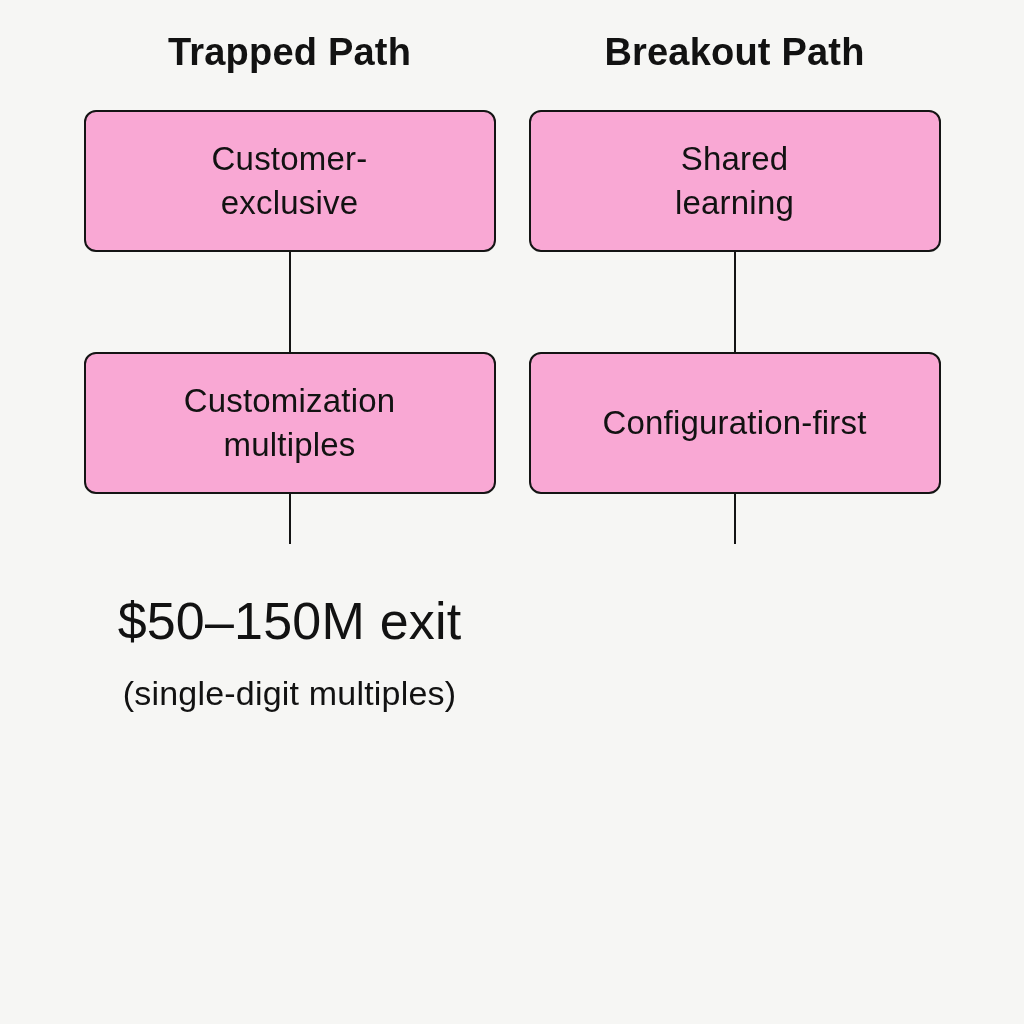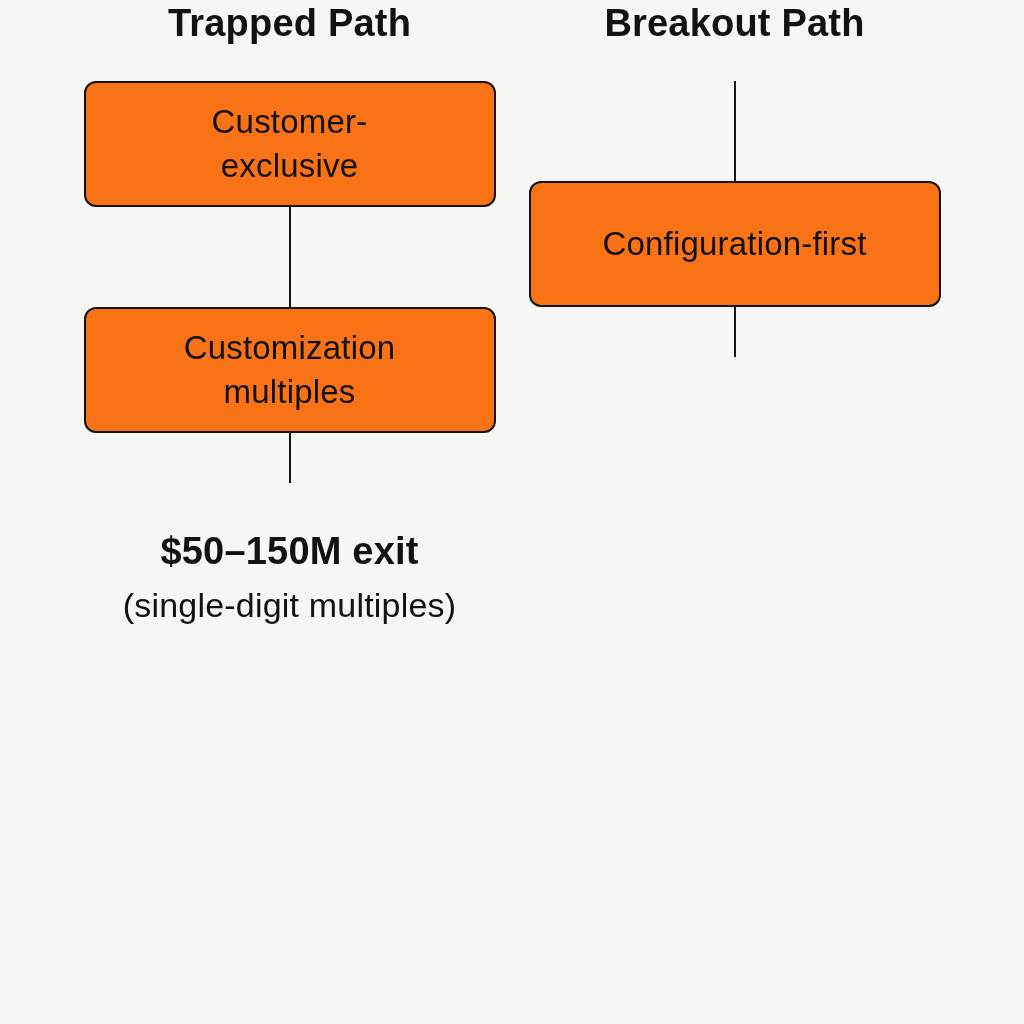--- a/index.html
+++ b/index.html
@@ -11,40 +11,41 @@
     height: 1024px;
     background: #f6f6f4;
     color: #121212;
     font-family: "Liberation Sans", sans-serif;
     overflow: hidden;
   }
   .diagram {
     display: flex;
     justify-content: center;
     gap: 33px;
+    padding-top: 29px;
   }
   .column {
     width: 412px;
     display: flex;
     flex-direction: column;
     align-items: center;
   }
   .column-title {
     font-size: 38px;
     font-weight: 600;
     line-height: 1.25;
     margin-bottom: 33px;
     text-align: center;
     letter-spacing: 0.2px;
   }
   .node {
     box-sizing: border-box;
     width: 412px;
-    height: 126px;
-    background: #f97316;
+    height: 142px;
+    background: #f9a8d4;
     border: 2.5px solid #141414;
     border-radius: 12px;
     display: flex;
     align-items: center;
     justify-content: center;
     text-align: center;
   }
   .node-label {
     font-size: 33px;
     font-weight: 400;
@@ -55,30 +56,30 @@
   .connector {
     width: 2px;
     height: 50px;
     background: #141414;
   }
   .footer {
     margin-top: 44px;
     text-align: center;
   }
   .footer-value {
-    font-size: 38px;
-    font-weight: 700;
+    font-size: 52px;
+    font-weight: 400;
     line-height: 1.3;
     letter-spacing: 0.2px;
   }
   .footer-note {
     font-size: 34px;
     font-weight: 400;
     line-height: 1.35;
-    margin-top: 7px;
+    margin-top: 16px;
     letter-spacing: 0.2px;
   }
 </style>
 </head>
 <body>
 
 <div class="diagram">
 
   <div class="column">
     <div class="column-title">Trapped Path</div>
@@ -100,20 +101,24 @@
 
     <div class="footer">
       <div class="footer-value">$50–150M exit</div>
       <div class="footer-note">(single-digit multiples)</div>
     </div>
   </div>
 
   <div class="column">
     <div class="column-title">Breakout Path</div>
 
+    <div class="node">
+      <div class="node-label">Shared
+learning</div>
+    </div>
     <div class="connector"></div>
 
     <div class="connector"></div>
 
     <div class="node">
       <div class="node-label">Configuration-first</div>
     </div>
     <div class="connector"></div>
 
 

